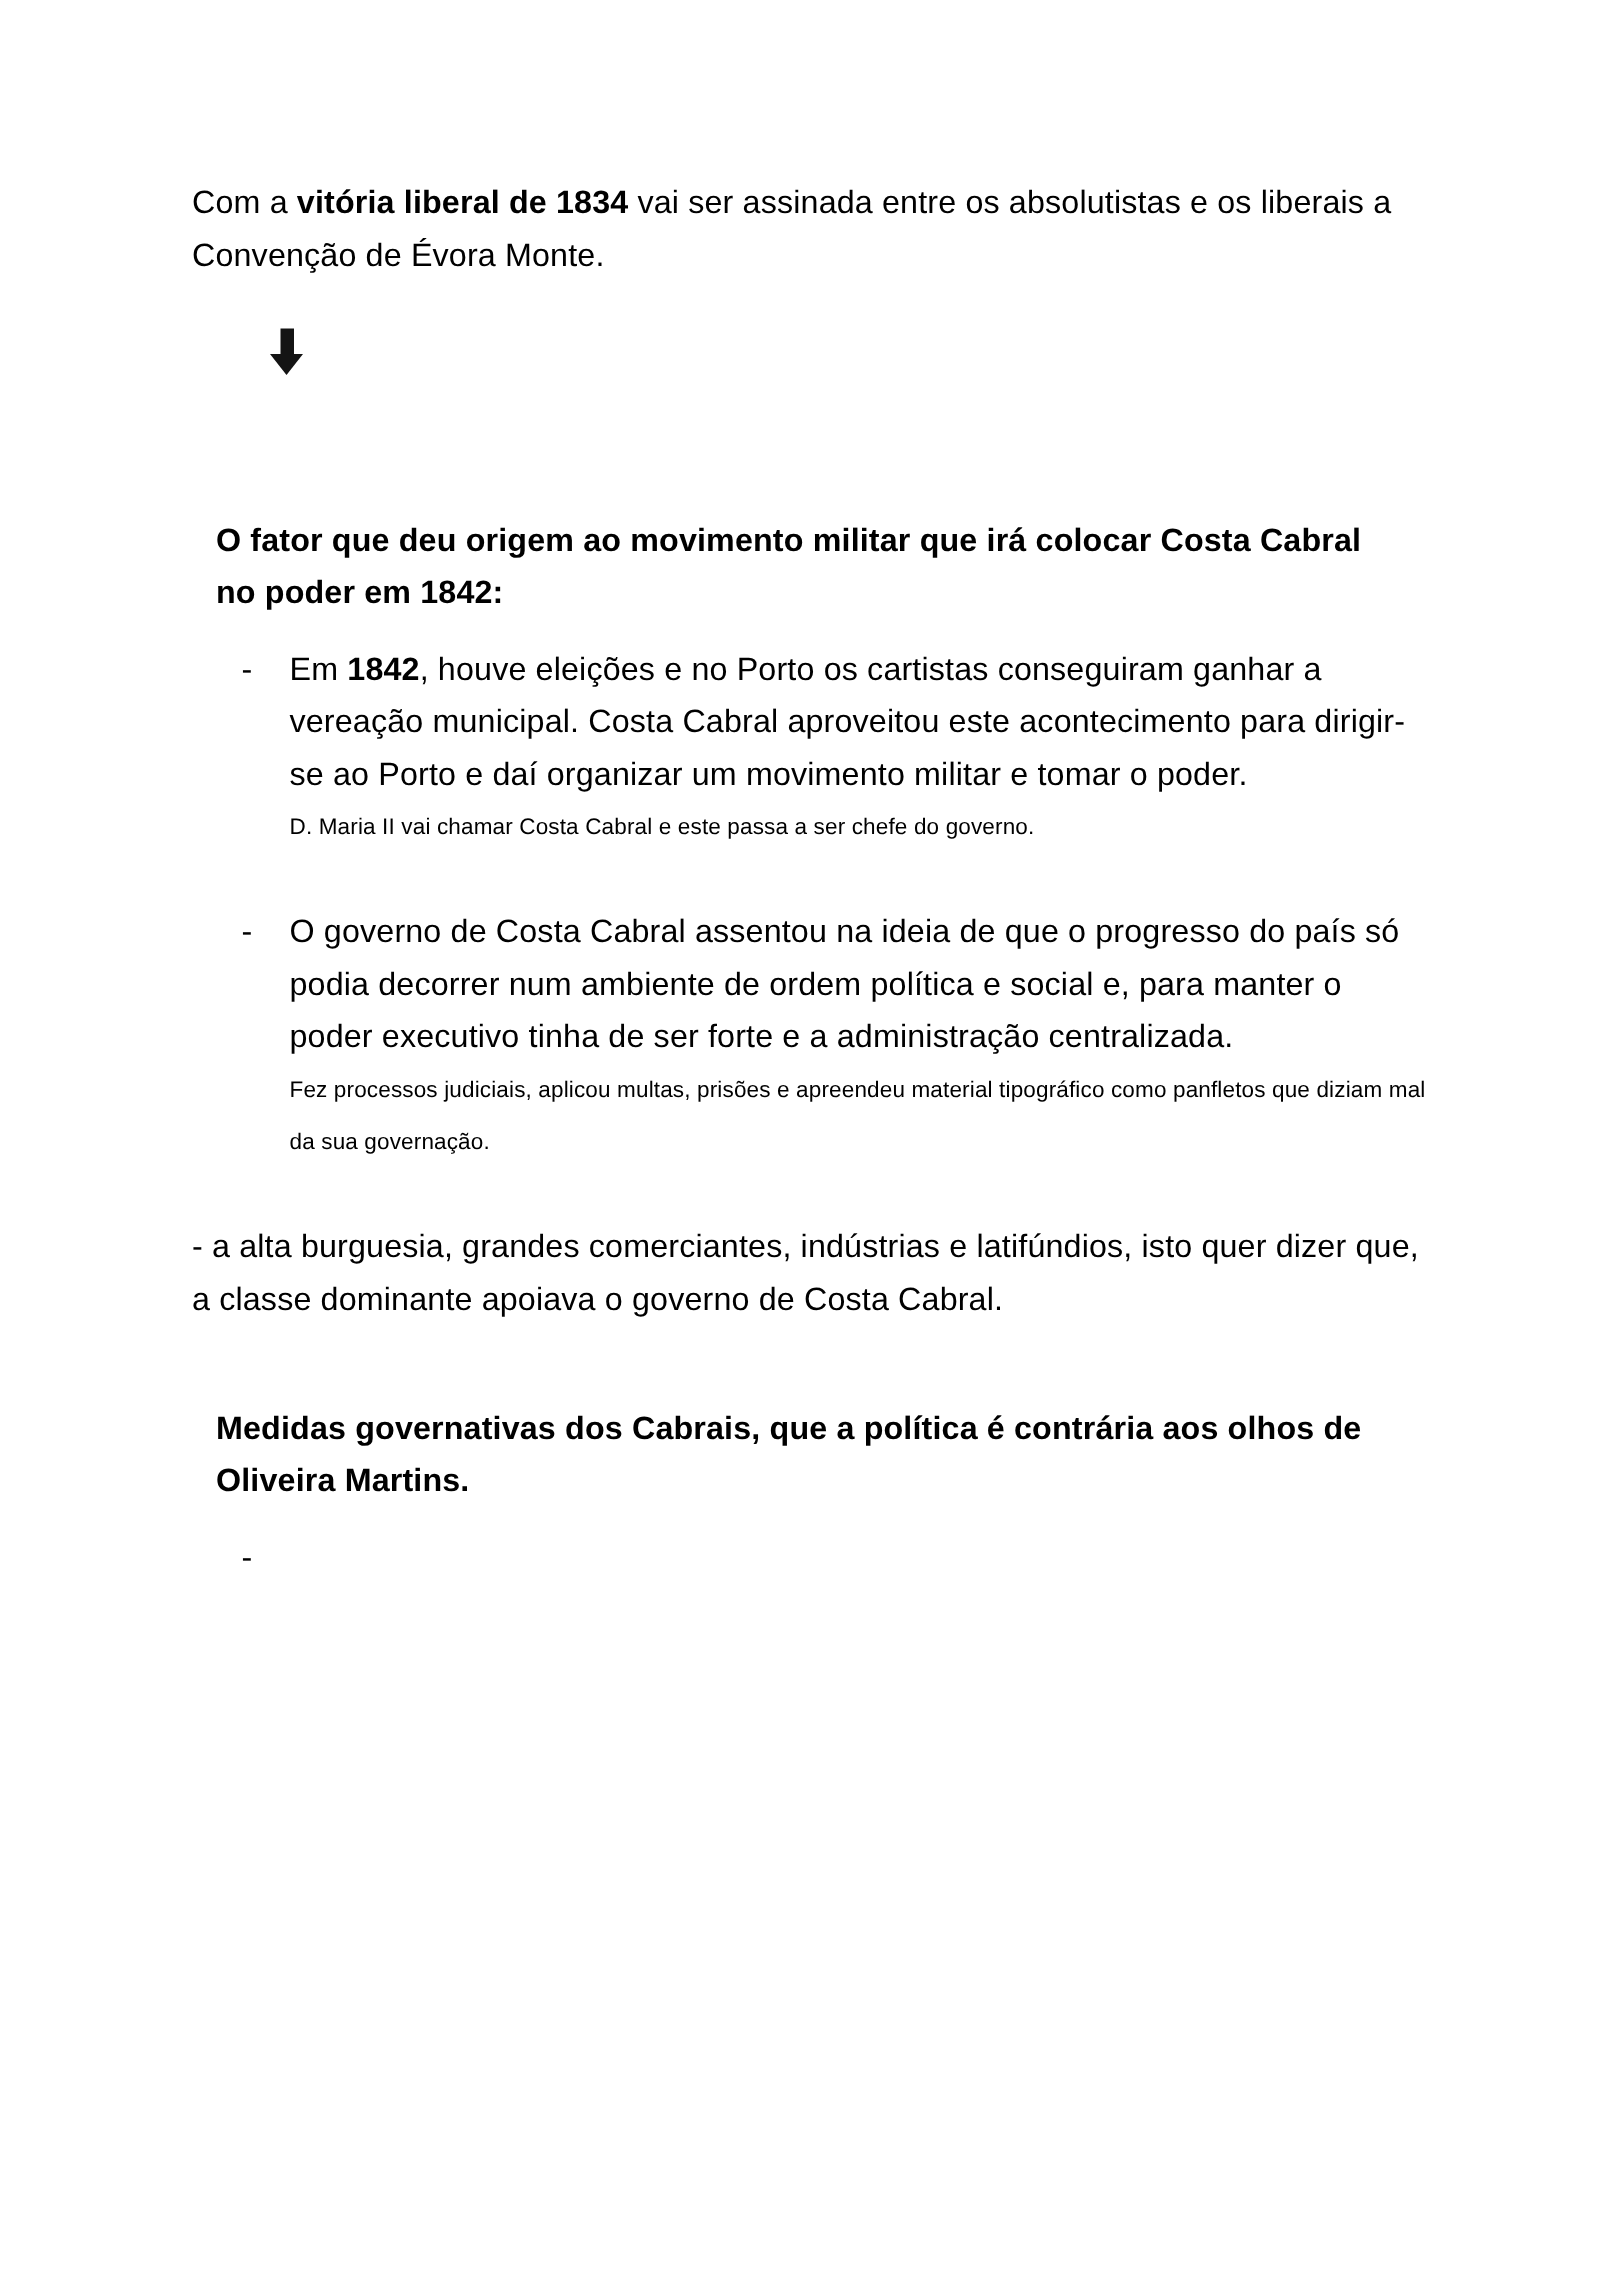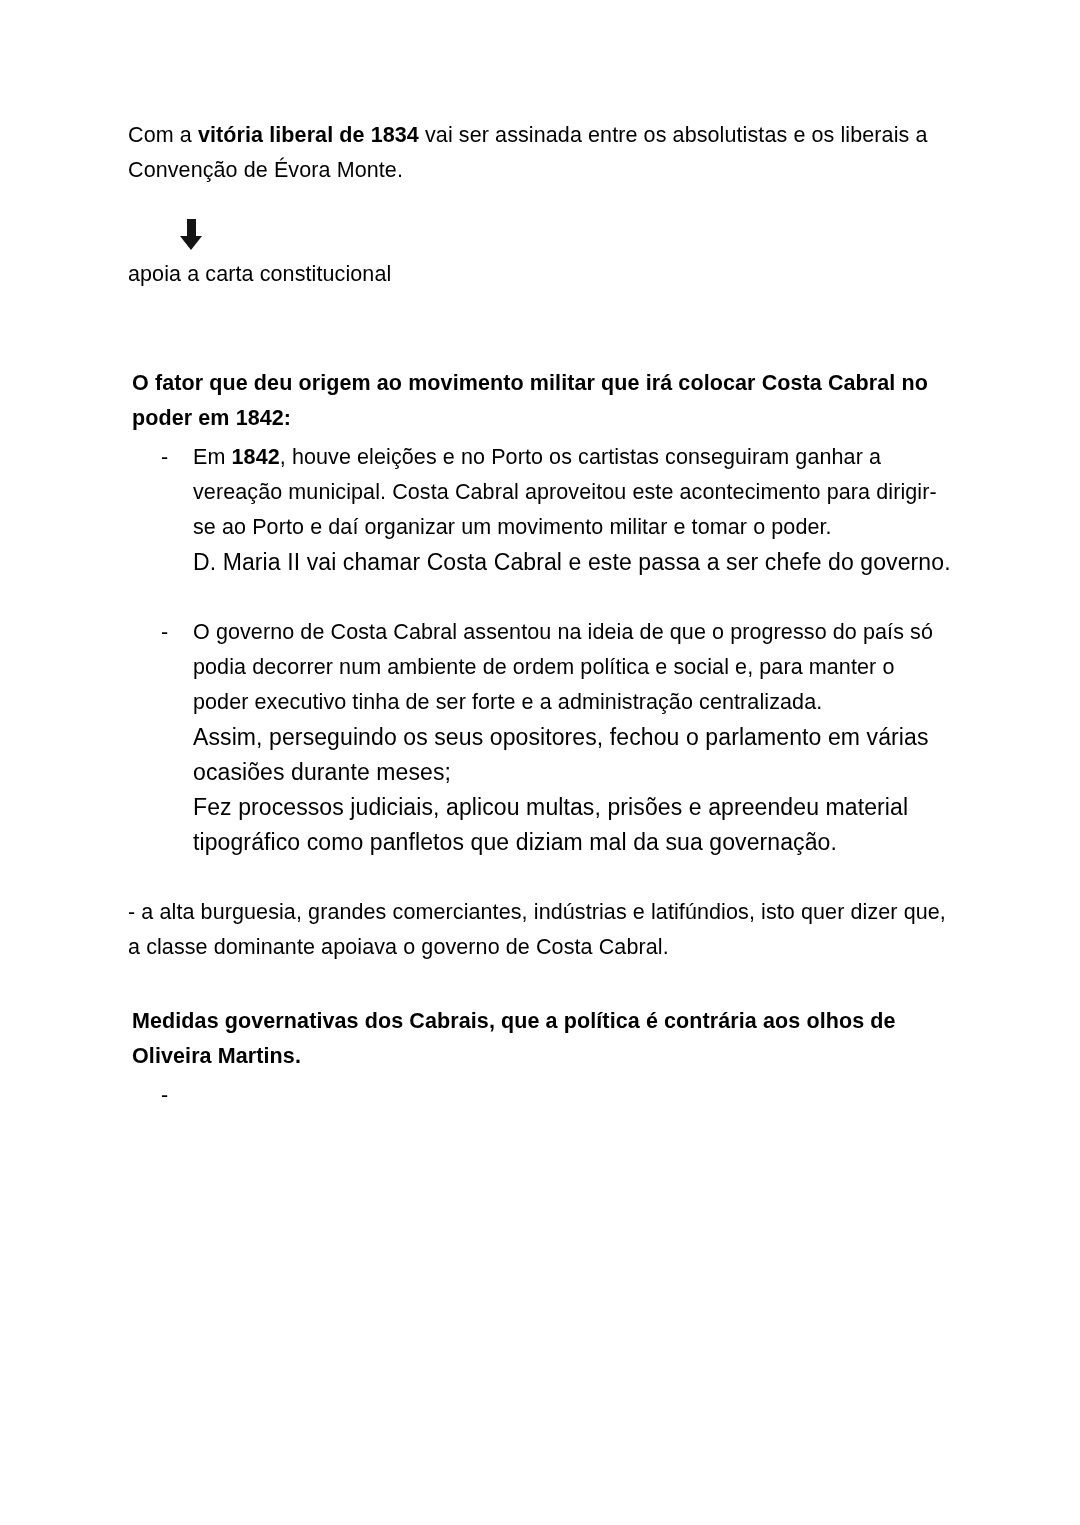--- a/index.html
+++ b/index.html
@@ -27,21 +27,21 @@
     margin: 0;
     letter-spacing: 0.1px;
   }
   .gap-sm { height: 35px; }
   .gap-md { height: 35px; }
   .b { font-weight: bold; }
   .heading {
     font-size: 21.5px;
     line-height: 35px;
     font-weight: bold;
-    margin: 4px;
+    margin: 16px;
     letter-spacing: 0.1px;
   }
   .arrow-glyph {
     font-size: 21.5px;
     line-height: 35px;
   }
   .down-arrow-wrap {
     height: 34px;
     position: relative;
     margin-left: 52px;
@@ -83,21 +83,21 @@
     line-height: 35px;
     letter-spacing: 0.1px;
   }
   ul.dashlist > li .dash {
     position: absolute;
     left: 33px;
     top: 0;
   }
   .sub-line {
     padding-left: 65px;
-    font-size: 23px;
+    font-size: 15px;
     line-height: 35px;
     letter-spacing: 0.1px;
   }
 </style>
 </head>
 <body>
 
 <div class="page">
 
   <p class="para"><span>Com a </span><span class="b">vitória liberal de 1834</span><span> vai ser assinada entre os absolutistas e os liberais a Convenção de Évora Monte.</span></p>
@@ -105,41 +105,39 @@
   <div class="gap-sm"></div>
 
 
   <div class="down-arrow-wrap">
     <div class="down-arrow">
       <div class="shaft"></div>
       <div class="head"></div>
     </div>
   </div>
 
-  <p class="para">apoia a carta constitucional</p>
 
   <div class="gap-sm"></div>
 
 
   <div class="gap-sm"></div>
 
   <p class="heading">O fator que deu origem ao movimento militar que irá colocar Costa Cabral no poder em 1842:</p>
 
   <ul class="dashlist">
     <li><span class="dash">-</span><span>Em </span><span class="b">1842</span><span>, houve eleições e no Porto os cartistas conseguiram ganhar a vereação municipal. Costa Cabral aproveitou este acontecimento para dirigir-se ao Porto e daí organizar um movimento militar e tomar o poder.</span></li>
   </ul>
   <div class="sub-line">D. Maria II vai chamar Costa Cabral e este passa a ser chefe do governo.</div>
 
   <div class="gap-md"></div>
 
 
   <ul class="dashlist">
     <li><span class="dash">-</span><span> O governo de Costa Cabral assentou na ideia de que o progresso do país só podia decorrer num ambiente de ordem política e social e, para manter o poder executivo tinha de ser forte e a administração centralizada.</span></li>
   </ul>
-  <div class="sub-line">Assim, perseguindo os seus opositores, fechou o parlamento em várias ocasiões durante meses;</div>
   <div class="sub-line">Fez processos judiciais, aplicou multas, prisões e apreendeu material tipográfico como panfletos que diziam mal da sua governação.</div>
 
   <div class="gap-md"></div>
 
   <p class="para">- a alta burguesia, grandes comerciantes, indústrias e latifúndios, isto quer dizer que, a classe dominante apoiava o governo de Costa Cabral.</p>
 
   <div class="gap-md"></div>
 
   <p class="heading">Medidas governativas dos Cabrais, que a política é contrária aos olhos de Oliveira Martins.</p>
 

